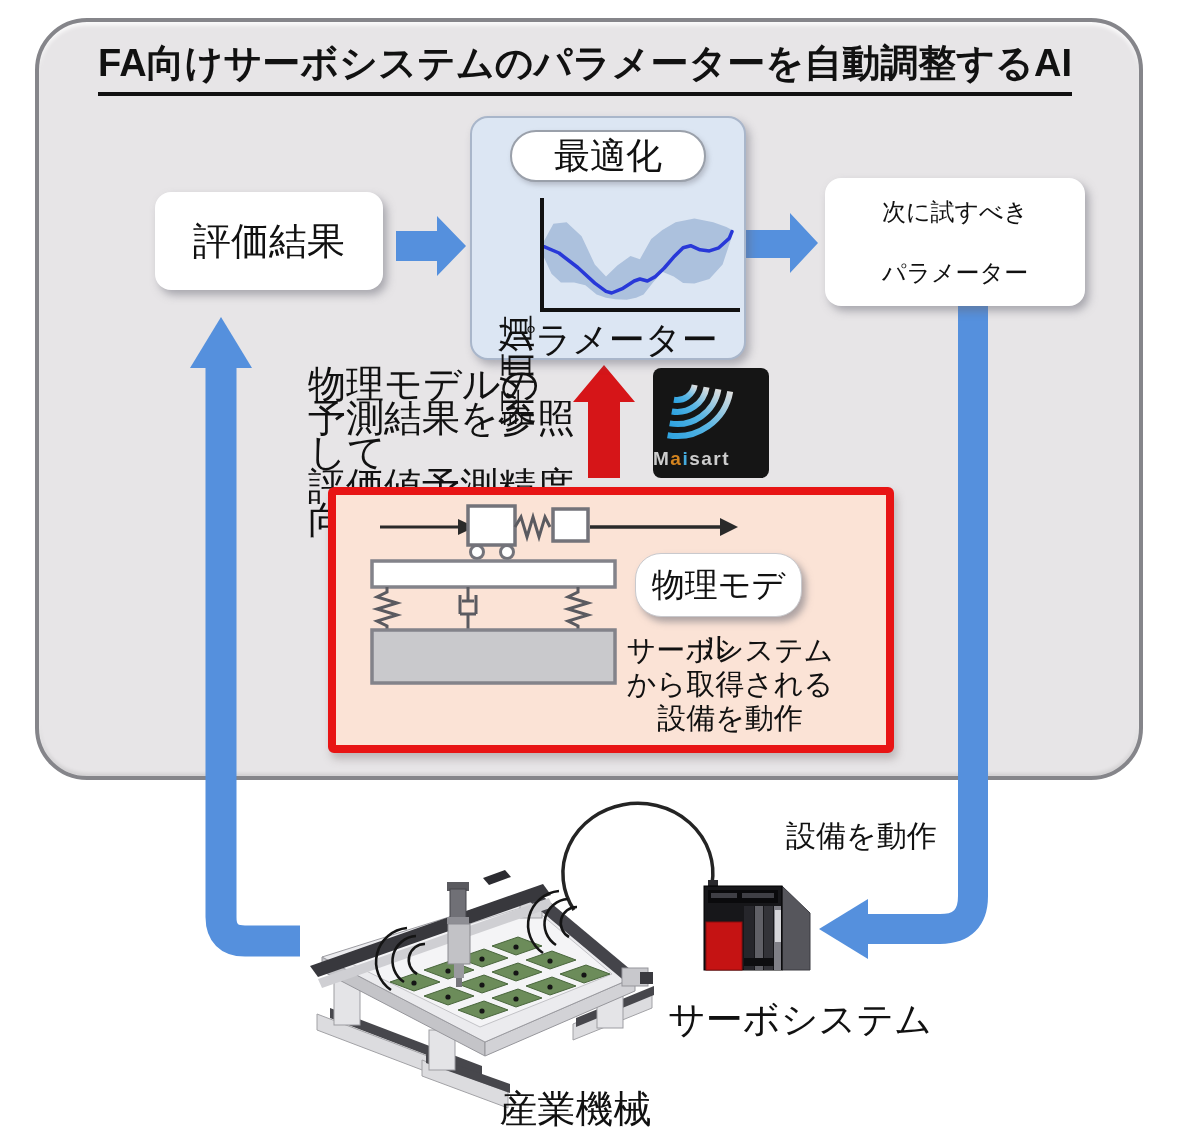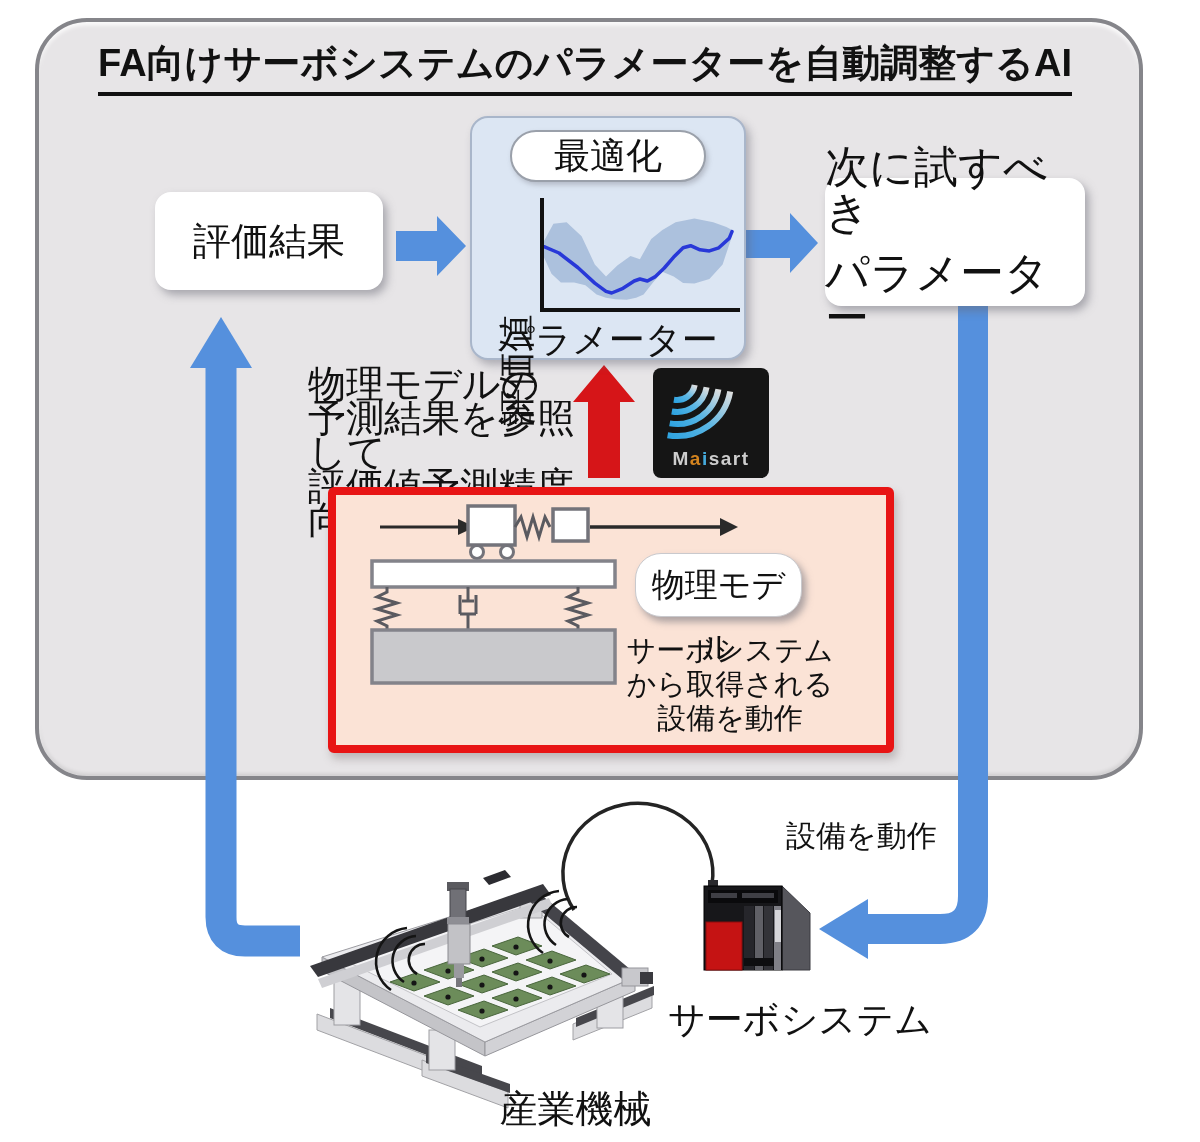--- a/index.html
+++ b/index.html
@@ -14,38 +14,38 @@
          box-shadow:inset 0 3px 4px rgba(255,255,255,.9), inset 0 -2px 4px rgba(0,0,0,.12);}
 
   .title-wrap{left:35px;top:38px;width:1100px;text-align:center;}
   .title-wrap span{display:inline-block;font-size:38px;font-weight:bold;letter-spacing:0px;
          border-bottom:4px solid #111;padding-bottom:3px;}
 
   
   .node{background:#ffffff;border-radius:16px;box-shadow:4px 5px 8px rgba(105,105,118,.5);
         display:flex;flex-direction:column;align-items:center;justify-content:center;}
   .node-eval{left:155px;top:192px;width:228px;height:98px;font-size:38px;}
-  .node-next{left:825px;top:178px;width:260px;height:128px;font-size:44px;line-height:45px;gap:16px;}
+  .node-next{left:825px;top:178px;width:260px;height:128px;font-size:24px;line-height:45px;gap:16px;}
 
   
   .chartbox{left:470px;top:116px;width:272px;height:240px;background:#dce6f3;
             border:2px solid #a9b6ca;border-radius:18px;box-shadow:4px 5px 9px rgba(105,105,118,.45);}
   .pill{background:#ffffff;border:2px solid #9aa0aa;border-radius:26px;text-align:center;
         box-shadow:2px 3px 5px rgba(110,110,120,.35);}
   .pill-opt{left:38px;top:12px;width:192px;height:48px;line-height:48px;font-size:36px;font-family:Liberation Serif, serif;}
   .ylab{left:-15px;top:232px;width:120px;height:40px;line-height:40px;text-align:center;
         font-size:37px;transform:rotate(-90deg);transform-origin:center;}
   .xlab{left:0;top:198px;width:100%;text-align:center;font-size:36px;}
 
   
   .note{left:308px;top:367px;width:282px;text-align:left;font-size:38px;line-height:34px;}
 
   
   .maisart{left:653px;top:368px;width:116px;height:110px;}
-  .maisart-word{position:absolute;left:0;bottom:8px;width:100%;text-align:center;
+  .maisart-word{position:absolute;left:0;bottom:8px;width:100%;
                 font-size:19px;letter-spacing:1.5px;color:#cdcdcd;font-weight:bold;}
   .mz-a{color:#d4841f;} .mz-i{color:#45aadc;}
 
   
   .redbox{left:328px;top:487px;width:566px;height:266px;box-sizing:border-box;
           background:#fbe3d6;border:8px solid #e81414;border-radius:6px;
           box-shadow:3px 6px 9px rgba(110,95,95,.35);}
   .pill-pm{left:299px;top:58px;width:165px;height:62px;line-height:62px;font-size:33px;
            border:1px solid #c9c9cd;box-shadow:4px 5px 7px rgba(110,110,120,.55);}
   .pm-caption{left:244px;top:138px;width:300px;text-align:center;font-size:29px;line-height:34px;}

